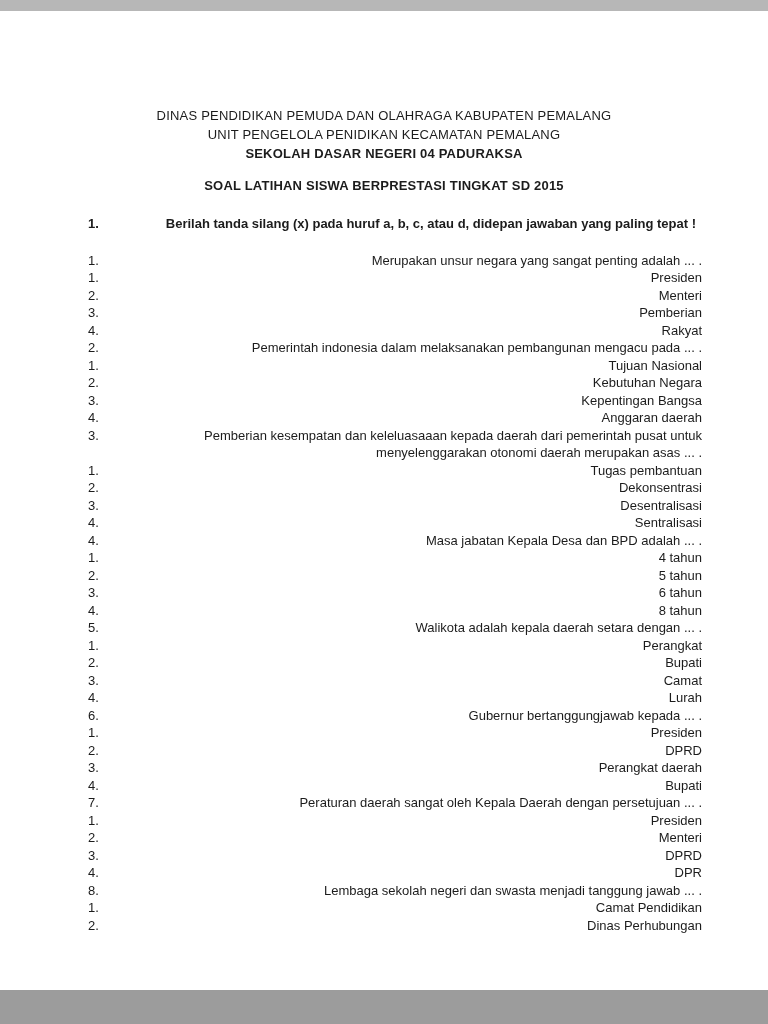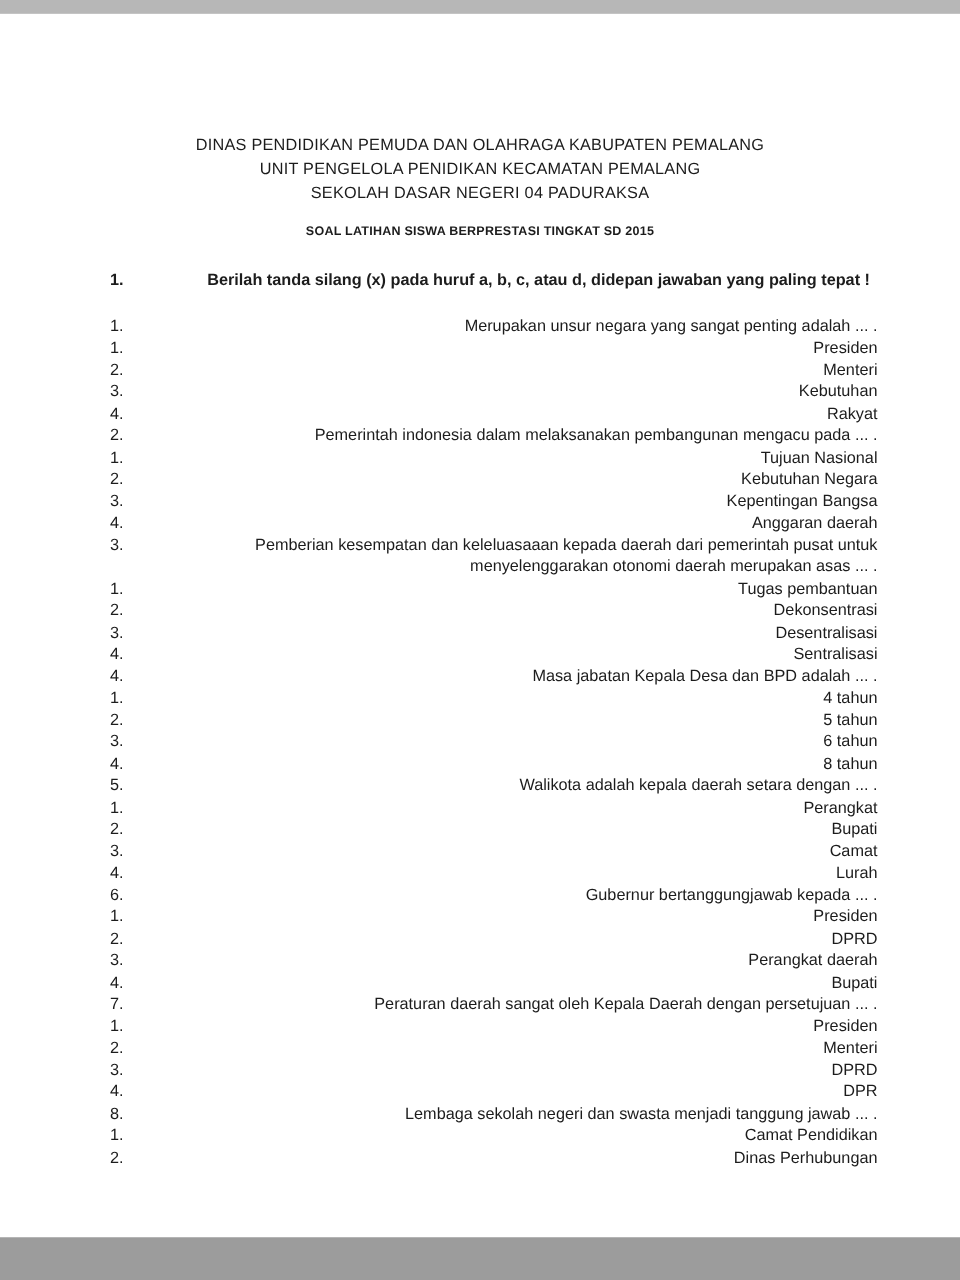--- a/index.html
+++ b/index.html
@@ -15,23 +15,23 @@
   .gutter-bottom { position:absolute; left:0; right:0; bottom:0; height:34px; background:#9c9c9c; }
   .page {
     background:#ffffff;
     width:768px;
     height:979px;
     box-sizing:border-box;
     padding-top:95px;
   }
   .header { text-align:center; font-size:13px; line-height:19px; }
   .header .hline { letter-spacing:0.2px; }
-  .header .hline.bold { font-weight:normal; }
+  .header .hline.bold { font-weight:bold; }
   .doc-title {
-    text-align:center; font-size:10px; line-height:19px;
+    text-align:center; font-size:13px; line-height:19px;
     font-weight:bold; margin-top:13px; letter-spacing:0.2px;
   }
   .instruction {
     margin:20px 72px 0 88px;
     display:flex; font-size:13px; line-height:17.5px; font-weight:bold;
   }
   .list { margin:19px 66px 0 88px; font-size:13px; line-height:17.5px; }
   .row { display:flex; }
   .num { flex:0 0 24px; }
   .txt { flex:1 1 auto;text-align:right; }
@@ -67,21 +67,21 @@
       <div class="row opt">
         <span class="num">1.</span>
         <span class="txt">Presiden</span>
       </div>
       <div class="row opt">
         <span class="num">2.</span>
         <span class="txt">Menteri</span>
       </div>
       <div class="row opt">
         <span class="num">3.</span>
-        <span class="txt">Kebutuhan</span>
+        <span class="txt">Pemberian</span>
       </div>
       <div class="row opt">
         <span class="num">4.</span>
         <span class="txt">Rakyat</span>
       </div>
 
       <div class="row q">
         <span class="num">2.</span>
         <span class="txt">Pemerintah indonesia dalam melaksanakan pembangunan mengacu pada ... .</span>
       </div>

